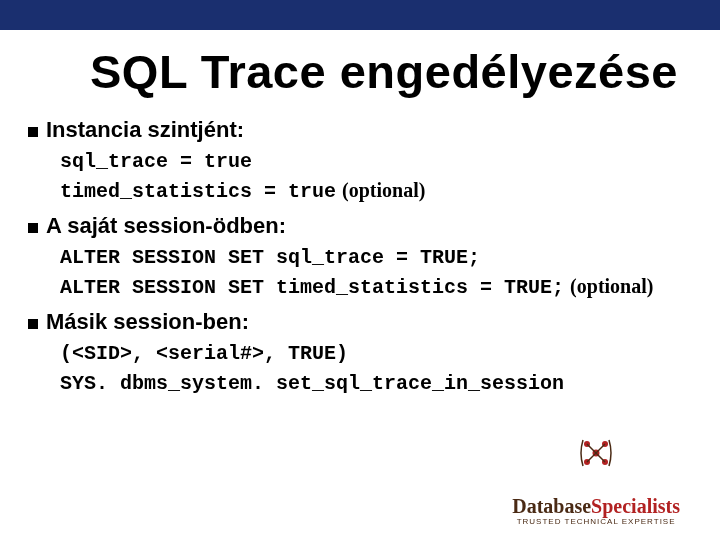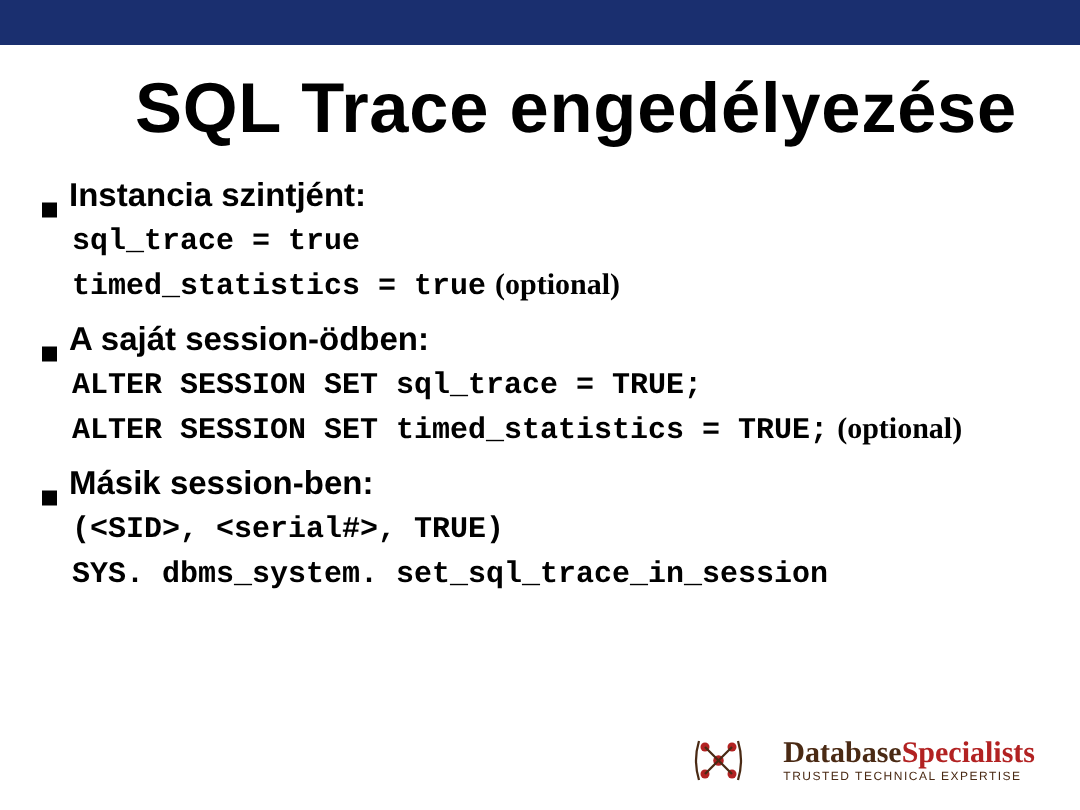--- a/index.html
+++ b/index.html
@@ -22,21 +22,21 @@
     color: #000;
     margin: 14px 0 18px 90px;
     letter-spacing: 0.5px;
   }
   .content {
     margin-left: 28px;
     margin-right: 20px;
   }
   .section-head {
     display: flex;
-    align-items: flex-end;
+    align-items: center;
     margin-top: 10px;
     margin-bottom: 6px;
   }
   .bullet {
     width: 10px;
     height: 10px;
     background: #000;
     display: inline-block;
     margin-right: 8px;
     position: relative;
@@ -45,39 +45,40 @@
   .section-label {
     font-size: 22px;
     font-weight: bold;
     color: #000;
   }
   .code-line {
     font-family: "Courier New", Courier, monospace;
     font-size: 20px;
     font-weight: bold;
     color: #000;
-    margin-left: 20px;
+    margin-left: 32px;
     margin-top: 6px;
     margin-bottom: 6px;
     white-space: nowrap;
   }
   .optional {
     font-family: "Times New Roman", Times, serif;
     font-size: 20px;
     font-weight: bold;
     margin-left: 6px;
     text-align: right;
   }
   .logo {
     position: absolute;
-    right: 30px;
+    right: 40px;
     bottom: 14px;
     display: flex;
     align-items: center;
     gap: 24px;
+    flex-direction: column;
   }
   .logo-text { line-height: 1; }
   .logo-text .db {
     font-family: Georgia, "Times New Roman", serif;
     font-size: 20px;
     font-weight: bold;
     color: #4a2a14;
     display: inline;
   }
   .logo-text .sp {
@@ -86,21 +87,21 @@
     font-weight: bold;
     color: #b22222;
     display: inline;
   }
   .logo-text .sub {
     font-family: Arial, Helvetica, sans-serif;
     font-size: 8px;
     letter-spacing: 1px;
     color: #4a2a14;
     margin-top: 2px;
-    text-align: left;
+    text-align: center;
   }
   .logo-mark svg { display: block; }
 </style>
 </head>
 <body>
 
 <div class="topbar"></div>
 
 <h1 class="title">SQL Trace engedélyezése</h1>
 

